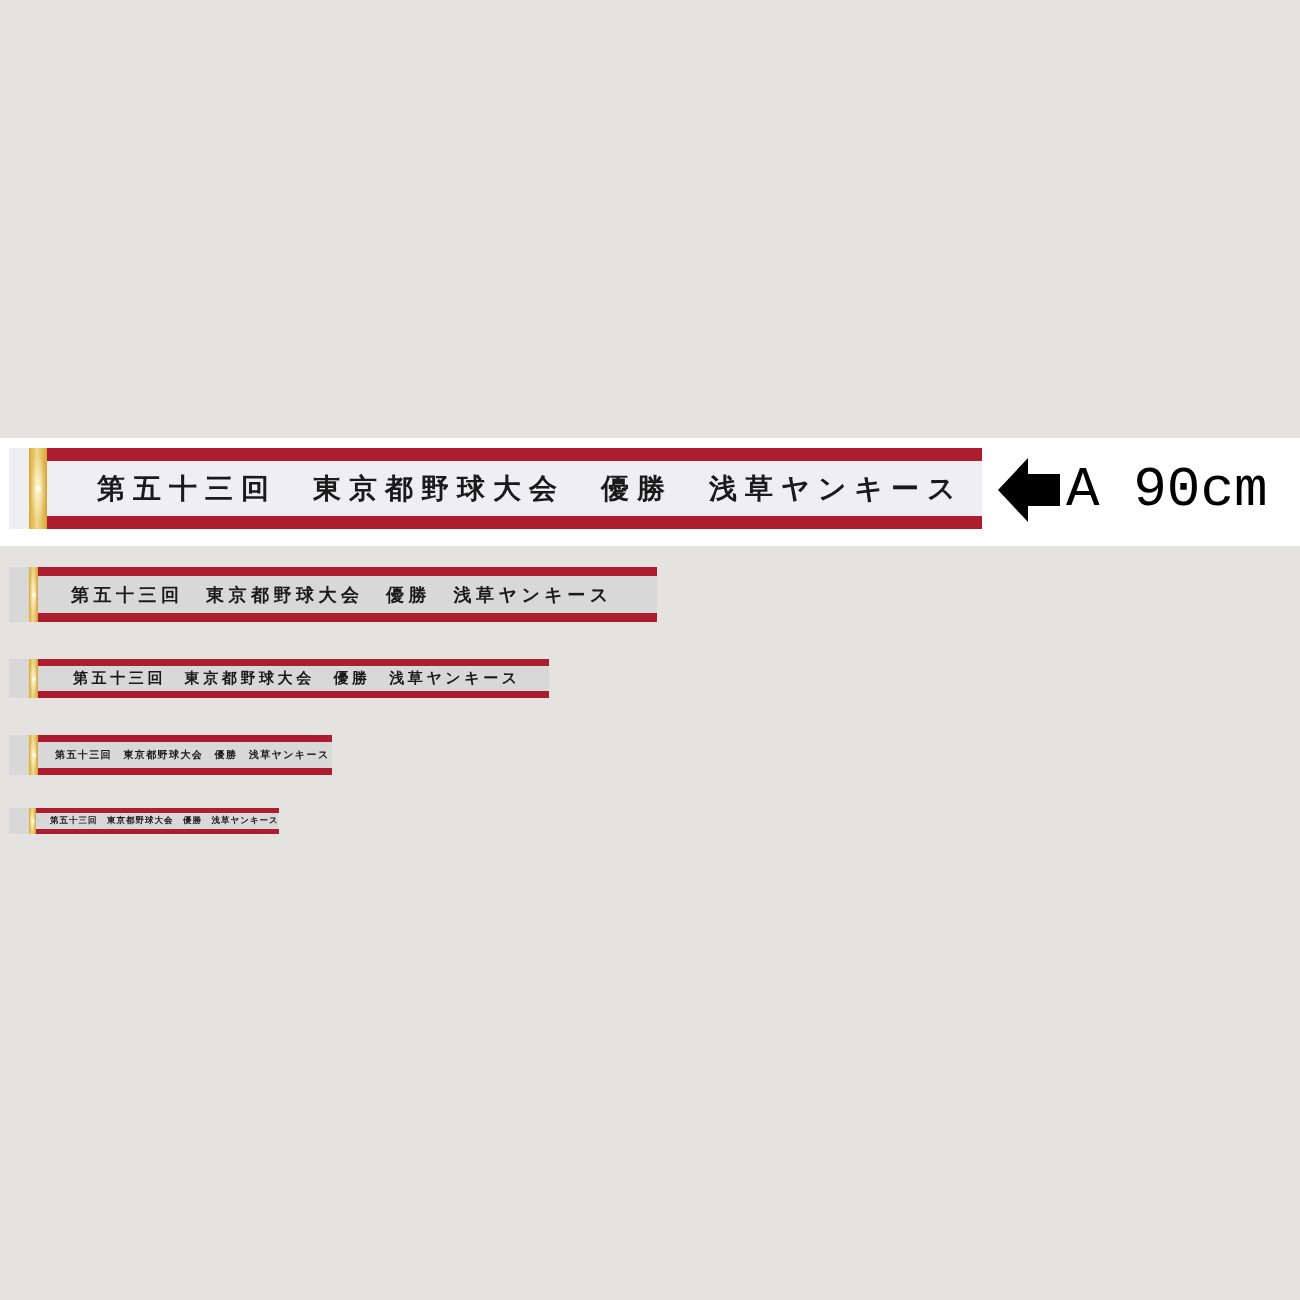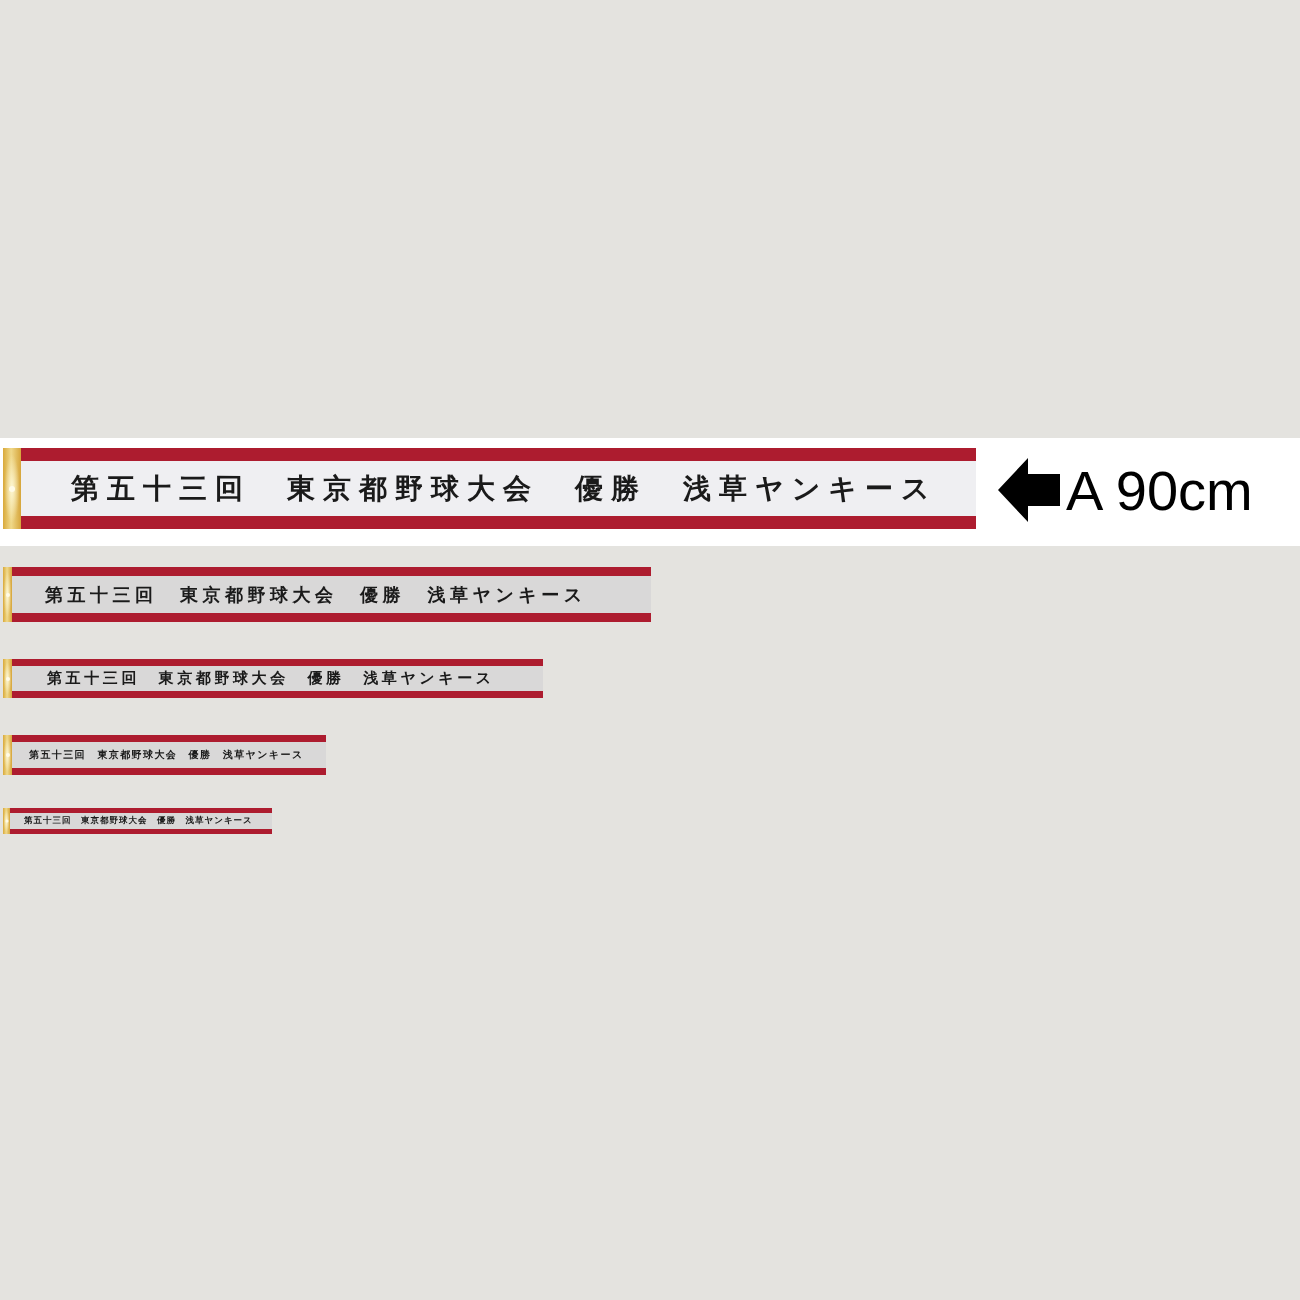--- a/index.html
+++ b/index.html
@@ -1,31 +1,31 @@
 <!DOCTYPE html>
 <html><head>
 <meta charset="utf-8">
 <style>
   html, body { margin:0; padding:0; }
   body { width:1300px; height:1300px; background:#e4e3df; position:relative; overflow:hidden; font-family:"DejaVu Serif", serif; }
   .band { position:absolute; left:0; top:438px; width:1300px; height:108px; background:#ffffff; }
-  .banner { position:absolute; left:3px; box-sizing:border-box; background:#d9d8d8; display:flex; }
+  .banner { position:absolute; left:9px; box-sizing:border-box; background:#d9d8d8; display:flex;padding-left:20px; }
   .banner.b1 { background:#efeff2; }
   .cap { height:100%; flex:none; position:relative;
     background:linear-gradient(90deg,#d9a93a 0%,#f0d98a 45%,#d6a53b 100%); }
   .cap::before { content:""; position:absolute; left:0; right:0; top:0; bottom:0;
     background:radial-gradient(ellipse at 50% 50%, rgba(255,250,220,0.9) 0%, rgba(255,240,180,0) 60%); }
   .hole { position:absolute; left:50%; top:50%; border-radius:50%; background:#fffbe8; transform:translate(-50%,-50%); }
   .body { flex:1; position:relative; display:flex; align-items:center; }
   .red { position:absolute; left:0; right:0; background:#ad1c2f; }
   .red.top { top:0; } .red.bot { bottom:0; }
   .txt { position:relative; color:#1a1a1a; white-space:pre; font-weight:bold; }
   .label { position:absolute; left:998px; top:454px; height:72px; display:flex; align-items:center; }
   .arrow { width:62px; height:64px; }
-  .label-text { font-family:Liberation Sans, sans-serif; font-size:56px; color:#000; margin-left:6px; letter-spacing:0px;text-align:center; }
+  .label-text { font-family:Liberation Mono, monospace; font-size:56px; color:#000; margin-left:6px; letter-spacing:0px;text-align:center; }
 </style>
 </head>
 <body>
 
 <div class="band"></div>
 
 <div class="banner b1" style="top:448px;width:973px;height:81px;">
   <div class="cap" style="width:18px;">
       <div class="hole" style="width:6px;height:6px;"></div>
     </div>

